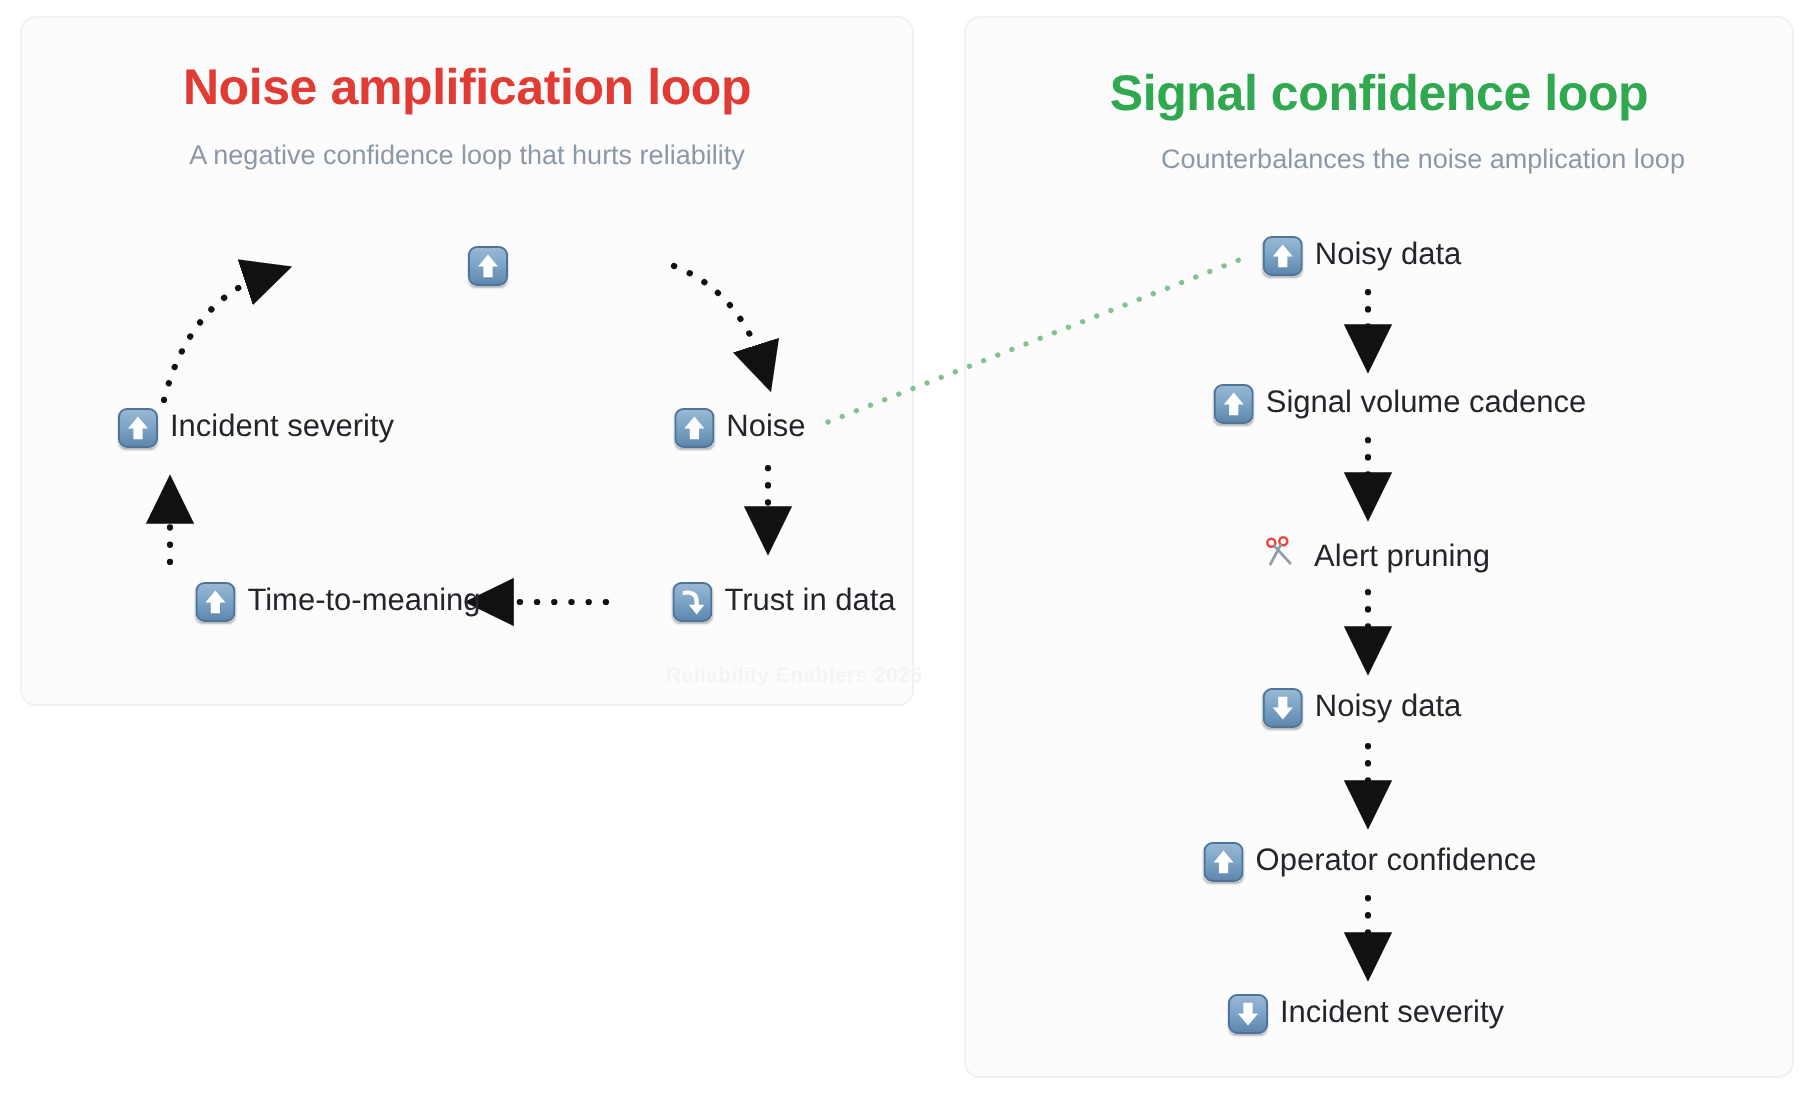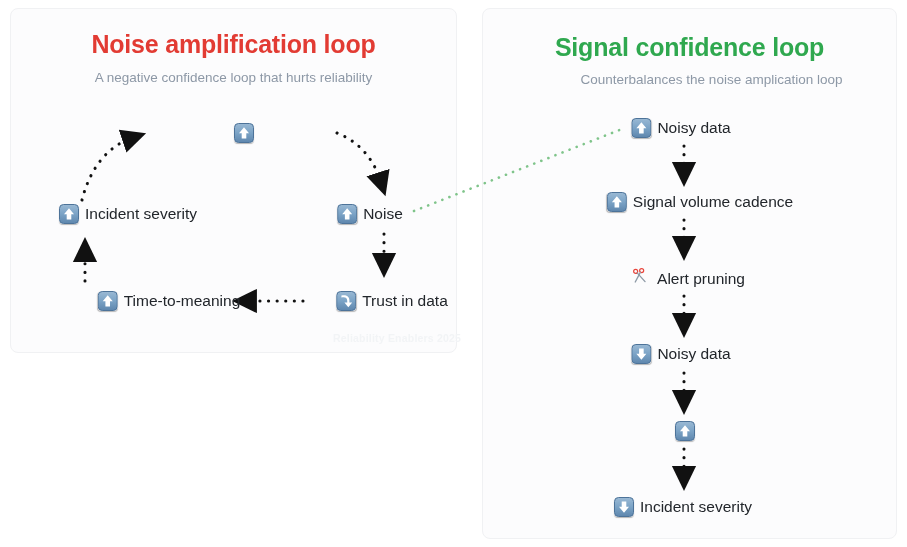--- a/index.html
+++ b/index.html
@@ -234,20 +234,21 @@
   <span class="node-label">Noisy data</span>
 </div>
 
 <div class="node" style="left:685px;top:431px;">
   <span class="icon-box">
     <svg viewBox="0 0 20 20" width="20" height="20">
       <rect x="0.5" y="0.5" width="19" height="19" rx="4" fill="url(#gU1)" stroke="#4d7399" stroke-width="1"></rect>
       <path d="M10 4.2 L15 10.2 L12.3 10.2 L12.3 15.6 L7.7 15.6 L7.7 10.2 L5 10.2 Z" fill="#ffffff"></path>
     </svg>
   </span>
+  <span class="node-label">Operator confidence</span>
 </div>
 
 <div class="node" style="left:683px;top:507px;">
   <span class="icon-box">
     <svg viewBox="0 0 20 20" width="20" height="20">
       <rect x="0.5" y="0.5" width="19" height="19" rx="4" fill="url(#gU1)" stroke="#4d7399" stroke-width="1"></rect>
       <path d="M10 15.8 L5 9.8 L7.7 9.8 L7.7 4.4 L12.3 4.4 L12.3 9.8 L15 9.8 Z" fill="#ffffff"></path>
     </svg>
   </span>
   <span class="node-label">Incident severity</span>

